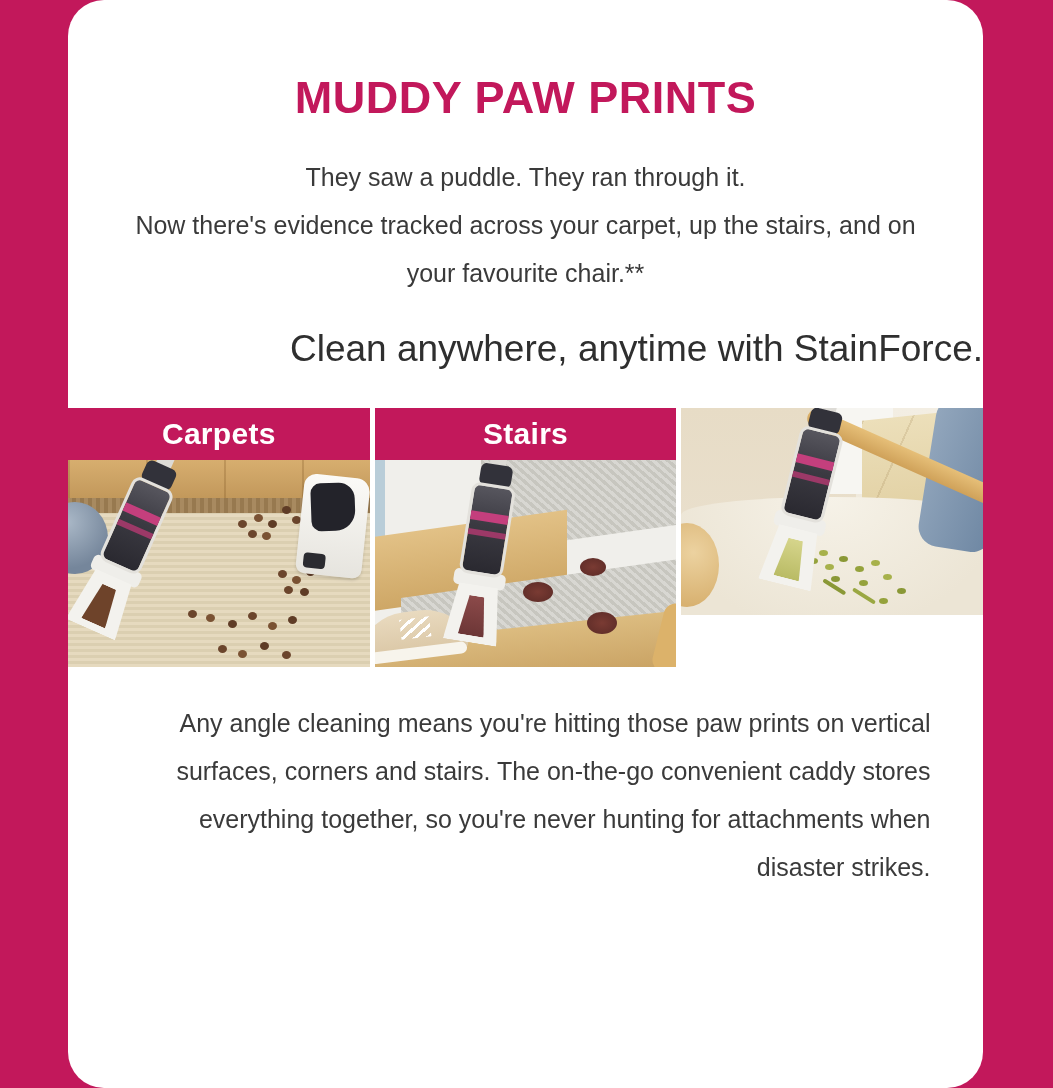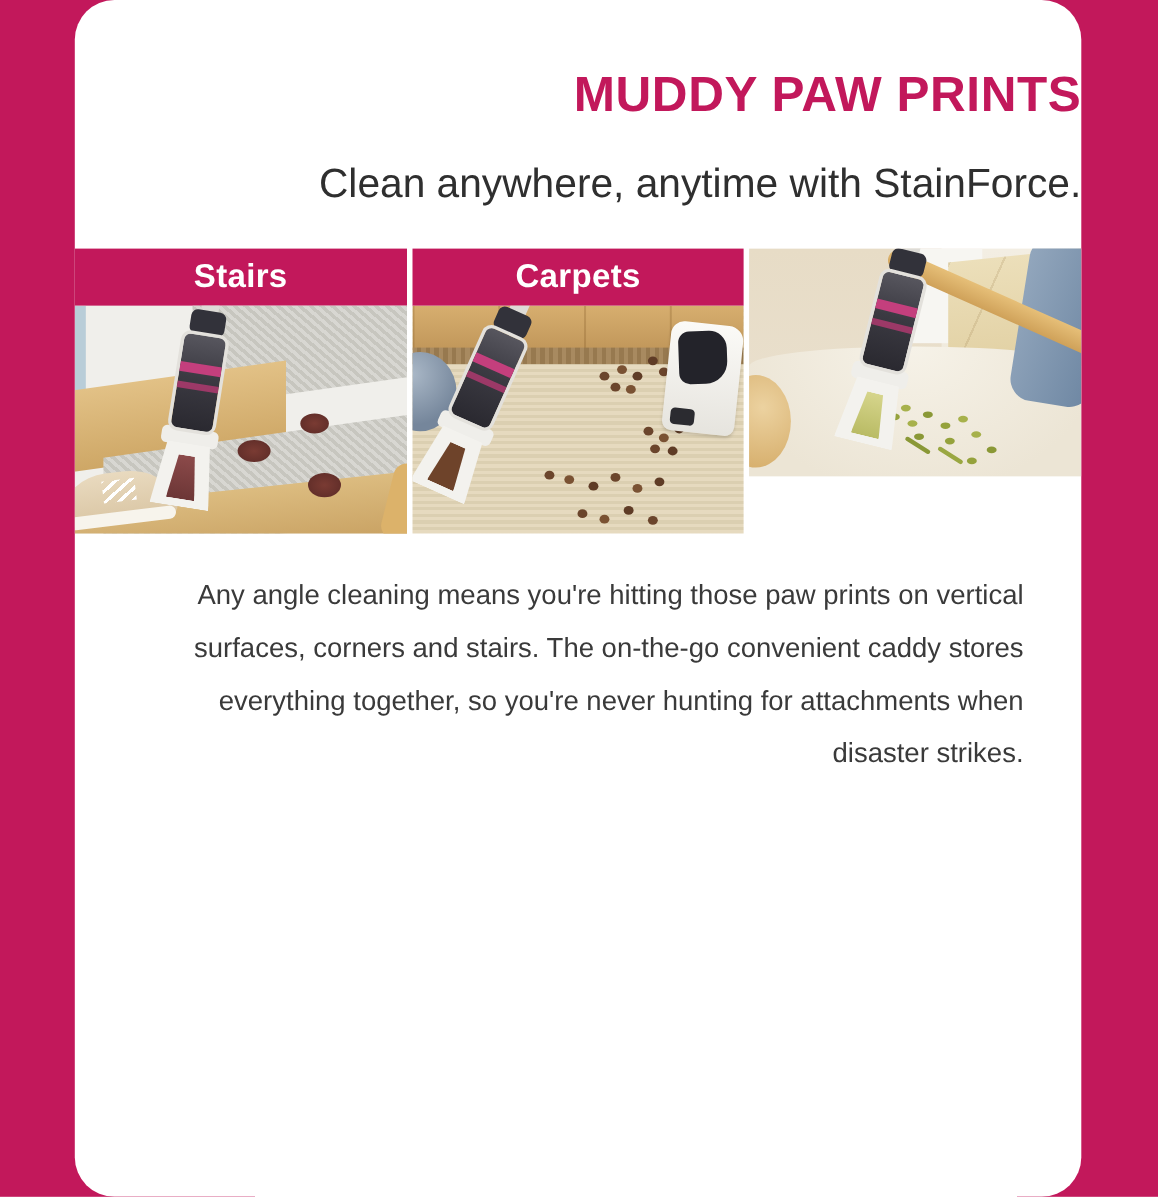--- a/index.html
+++ b/index.html
@@ -13,22 +13,22 @@
     position:relative;
     margin-left:68px;
     width:915px;height:1088px;
     background:#ffffff;
     border-radius:36px;
     overflow:hidden;
     box-sizing:border-box;
     padding-top:58px;
   }
   .headline{
-    margin:0 auto;
-    text-align:right;
+    margin:12px auto;
+    text-align:center;
     color:#C2185B;
     font-size:45px;
     font-weight:800;
     line-height:1.26;
     letter-spacing:.5px;
   }
   .intro{
     margin:26px auto 0;
     max-width:800px;
     text-align:center;
@@ -214,25 +214,58 @@
 </style>
 </head>
 <body>
 
 <div class="card">
 
   <h1 class="headline">
     <span class="l" style="display:block">MUDDY PAW PRINTS</span>
   </h1>
 
+  <p class="intro">
+    <span class="l">They saw a puddle. They ran through it.</span>
+    <span class="wrapline">Now there's evidence tracked across your carpet, up the stairs, and on your favourite chair.**</span>
+  </p>
 
 
   <p class="subtitle">Clean anywhere, anytime with StainForce.</p>
 
   <div class="grid">
+
+    <div class="col">
+      <div class="col-header">Carpets</div>
+      <div class="photo ph-carpets">
+        <div class="wood-top"></div>
+        <div class="carpet-edge"></div>
+        <div class="ball"></div>
+        <div class="paws c1"></div>
+        <div class="paws c2"></div>
+        <div class="paws c3"></div>
+        <div class="paws c4"></div>
+        <div class="caddy">
+          <div class="caddy-mouth"></div>
+          <div class="caddy-base"></div>
+        </div>
+        <div class="device dev-carpet">
+          <div class="dev-top"></div>
+          <div class="dev-grip"></div>
+          <div class="dev-tank">
+            <div class="dev-stripe"></div>
+            <div class="dev-stripe2"></div>
+          </div>
+          <div class="dev-collar"></div>
+          <div class="dev-foot">
+            <div class="dev-window"></div>
+          </div>
+        </div>
+      </div>
+    </div>
 
     <div class="col">
       <div class="col-header">Stairs</div>
       <div class="photo ph-stairs">
         <div class="blue-sliver"></div>
         <div class="st-upper stair-carpet"></div>
         <div class="st-wood"></div>
         <div class="st-tread stair-carpet"></div>
         <div class="st-edge"></div>
         <div class="stain s1"></div>
@@ -246,49 +279,20 @@
         <div class="device dev-stairs">
           <div class="dev-top"></div>
           <div class="dev-grip"></div>
           <div class="dev-tank">
             <div class="dev-stripe"></div>
             <div class="dev-stripe2"></div>
           </div>
           <div class="dev-collar"></div>
           <div class="dev-foot">
             <div class="dev-window win-stairs"></div>
-          </div>
-        </div>
-      </div>
-    </div>
-
-    <div class="col">
-      <div class="col-header">Carpets</div>
-      <div class="photo ph-carpets">
-        <div class="wood-top"></div>
-        <div class="carpet-edge"></div>
-        <div class="ball"></div>
-        <div class="paws c1"></div>
-        <div class="paws c2"></div>
-        <div class="paws c3"></div>
-        <div class="paws c4"></div>
-        <div class="caddy">
-          <div class="caddy-mouth"></div>
-          <div class="caddy-base"></div>
-        </div>
-        <div class="device dev-carpet">
-          <div class="dev-top"></div>
-          <div class="dev-grip"></div>
-          <div class="dev-tank">
-            <div class="dev-stripe"></div>
-            <div class="dev-stripe2"></div>
-          </div>
-          <div class="dev-collar"></div>
-          <div class="dev-foot">
-            <div class="dev-window"></div>
           </div>
         </div>
       </div>
     </div>
 
     <div class="col">
       <div class="photo ph-uph">
         <div class="uph-back"></div>
         <div class="uph-wall"></div>
         <div class="uph-floor"></div>

